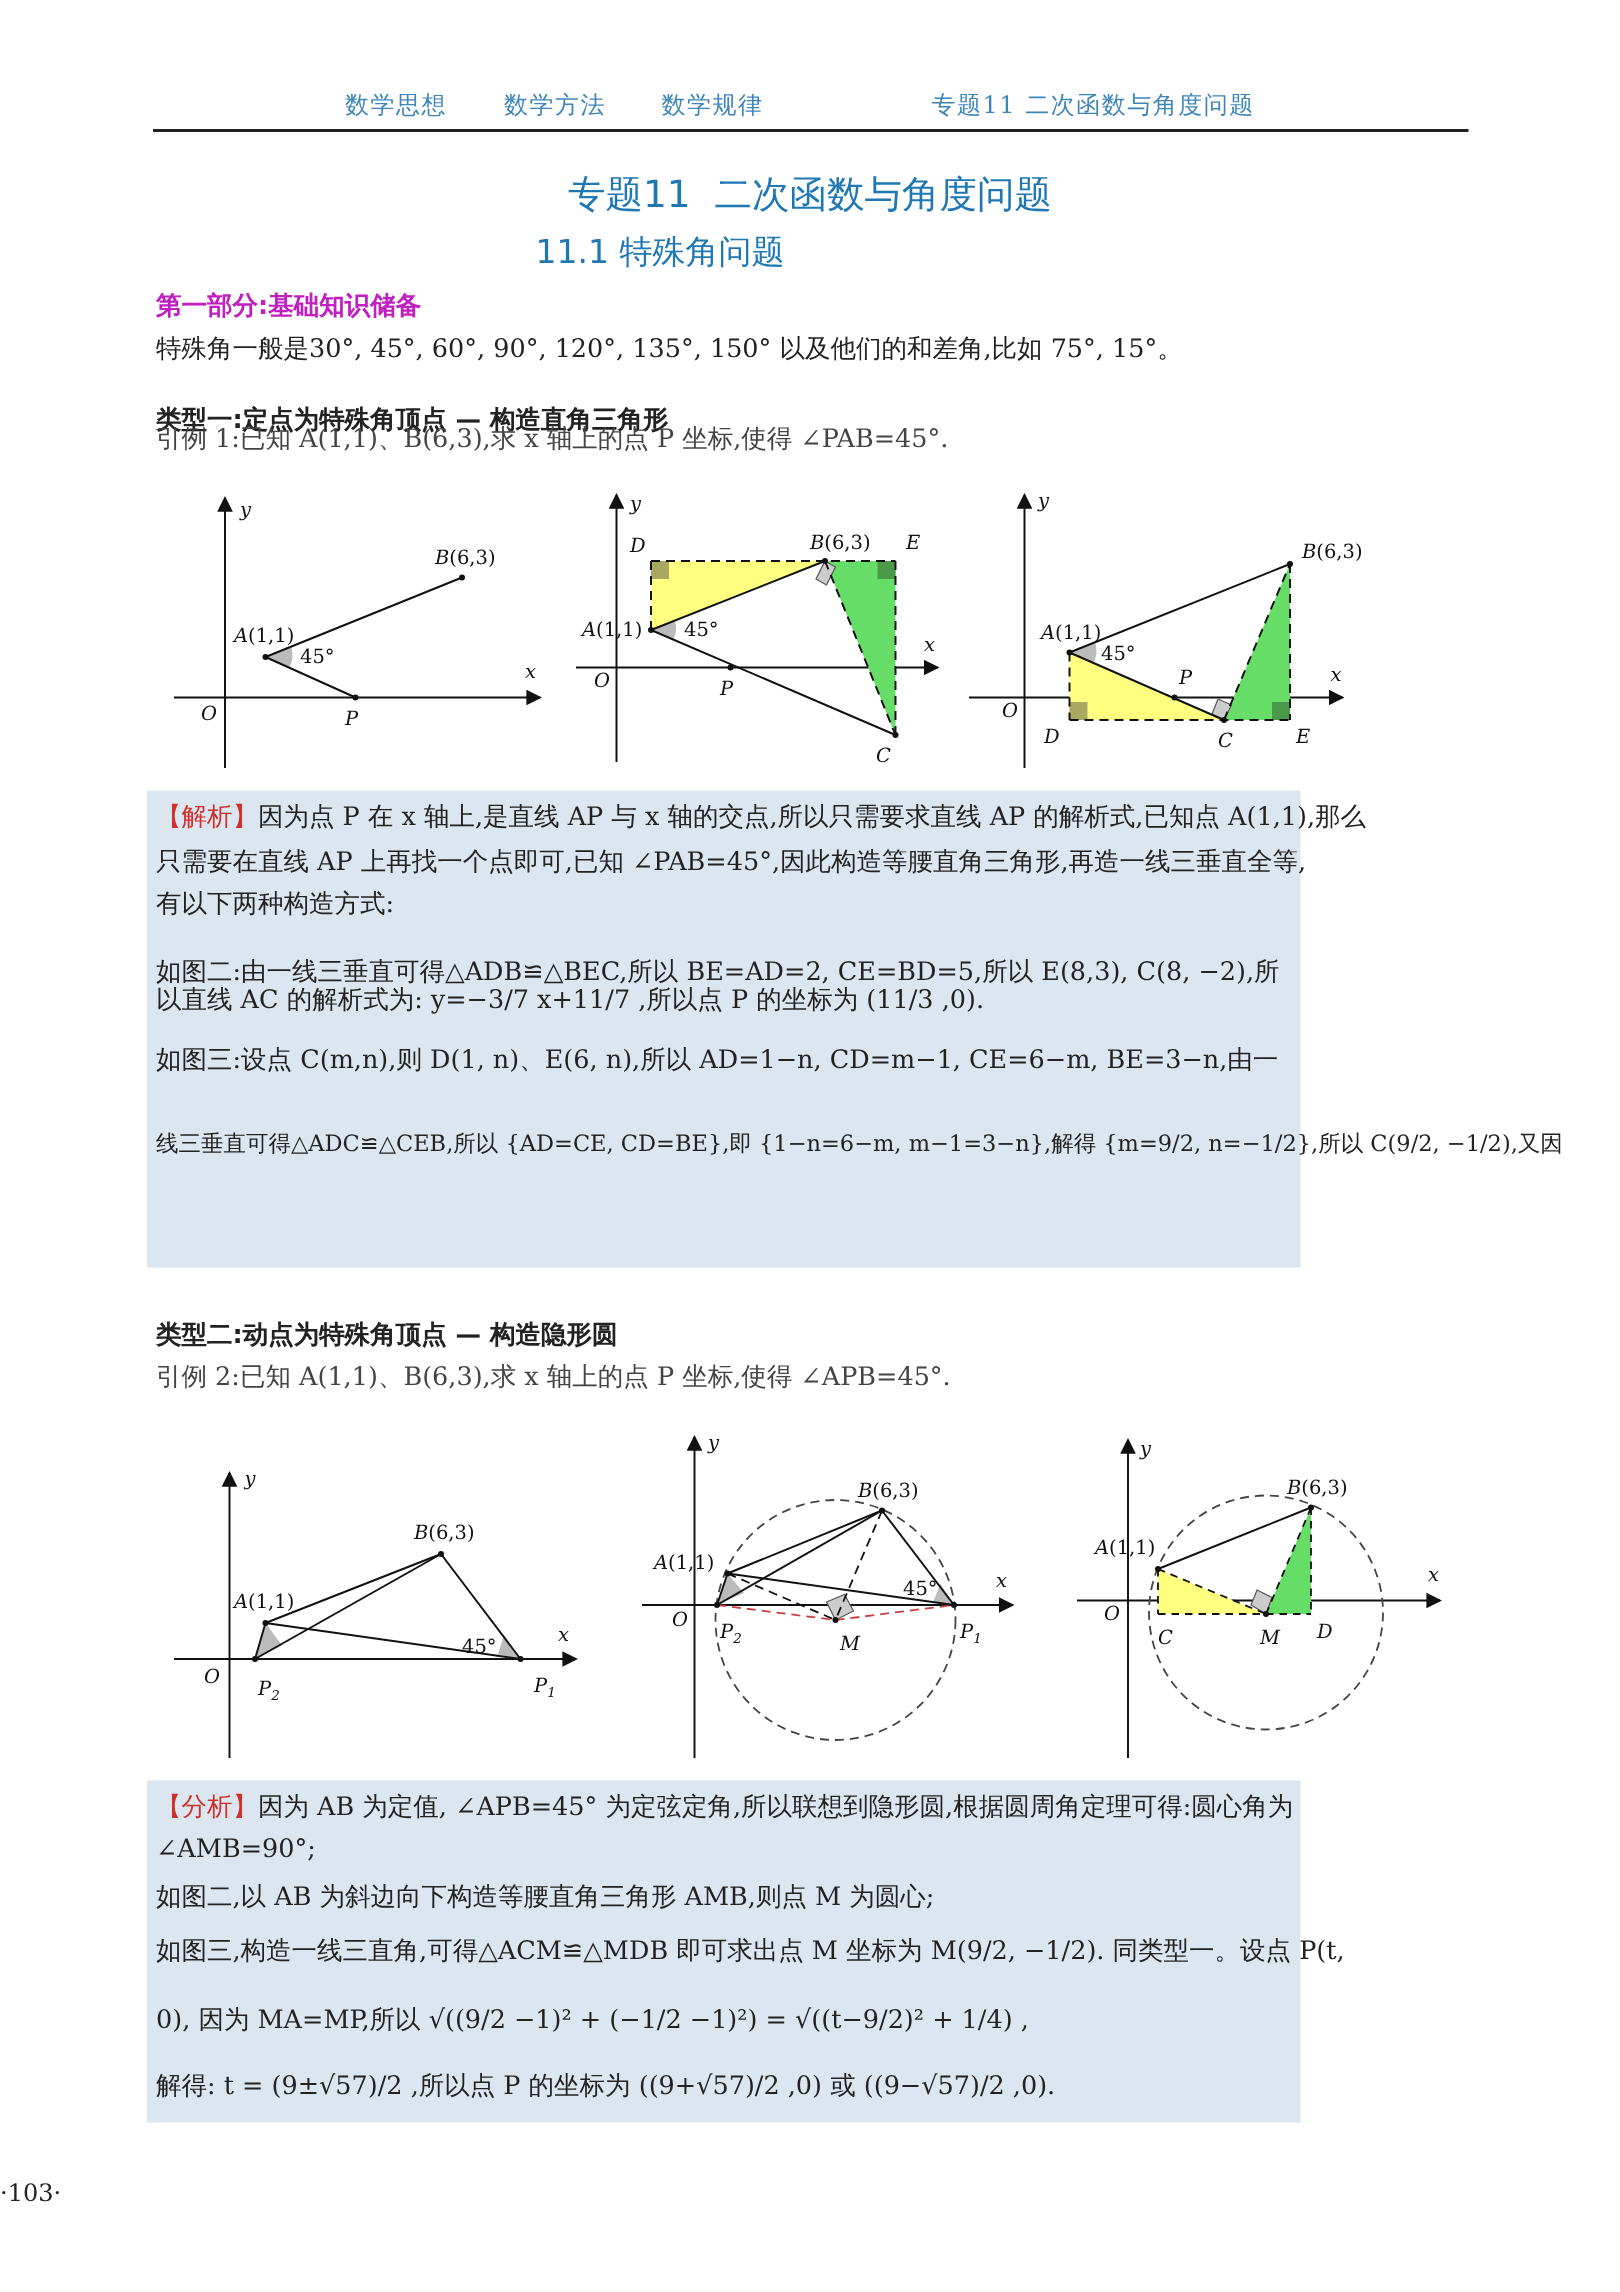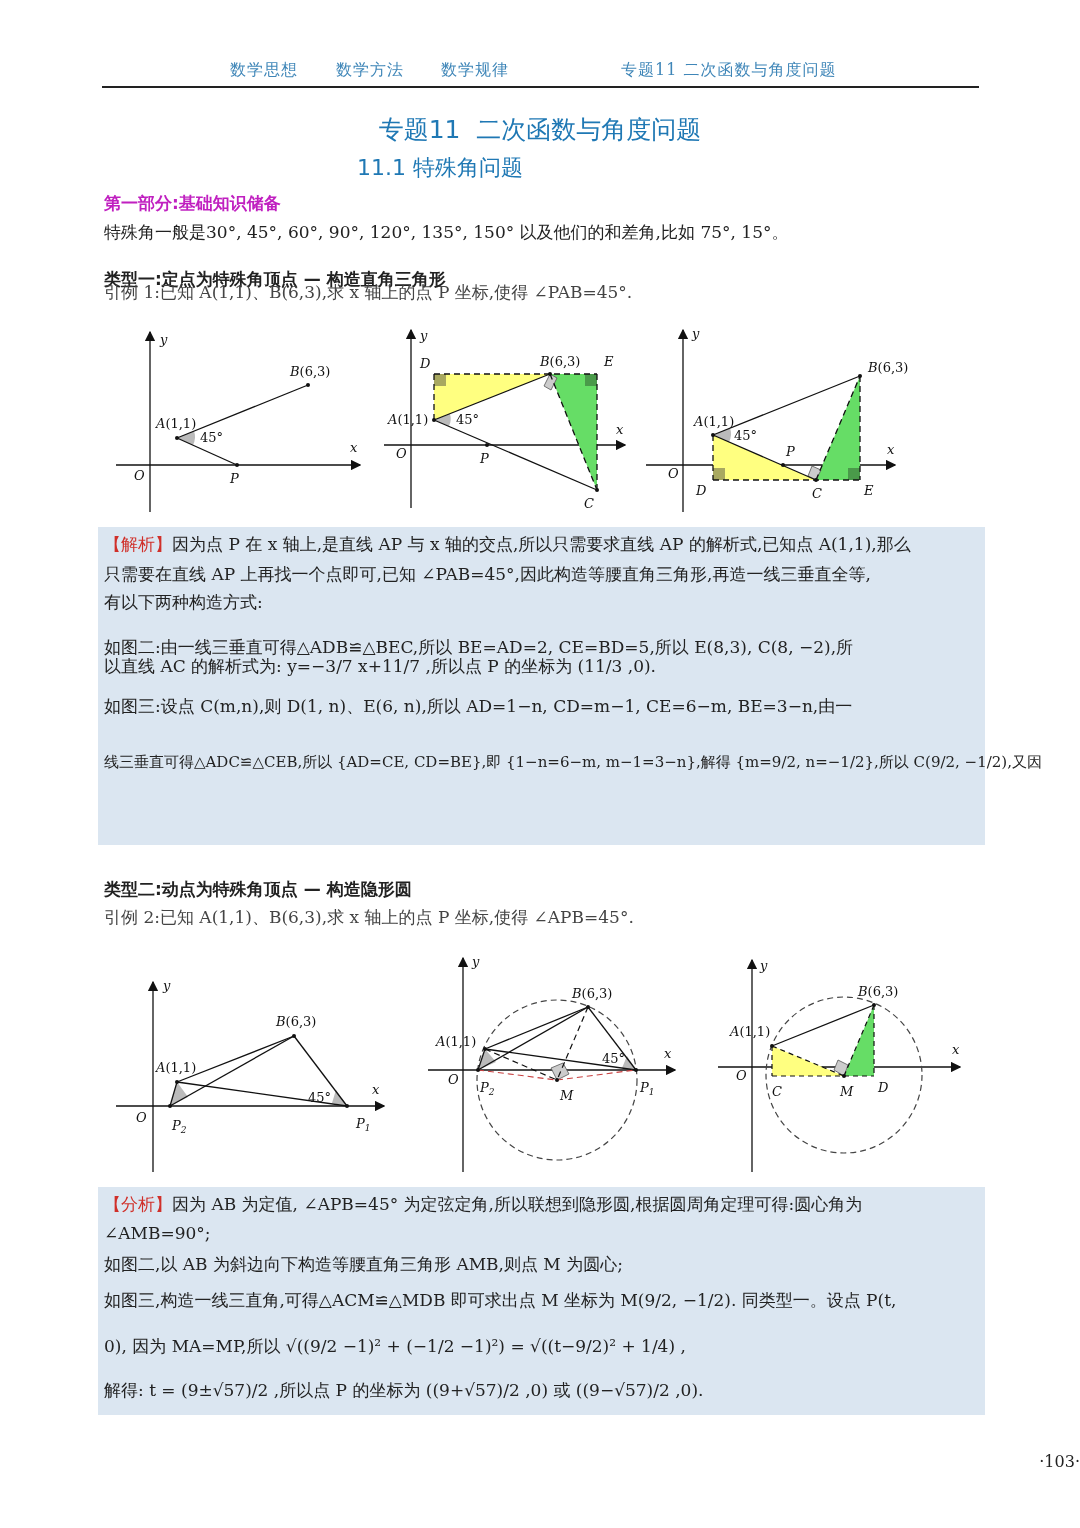--- a/index.html
+++ b/index.html
@@ -12,24 +12,24 @@
   .head-rule { top: 86px; left: 102px; width: 877px; height: 1.5px; background: #222; }
   .title { top: 113px; left: 0; width: 1080px; text-align: center; font-size: 25px; color: #1f78b4;
            font-family: "DejaVu Sans", sans-serif; }
   .subtitle { top: 153px; left: 0; width: 880px; text-align: center; font-size: 22px; color: #1f78b4;
               font-family: "DejaVu Sans", sans-serif; }
   .part { top: 192px; left: 104px; font-size: 17px; color: #c020c0; font-weight: bold;
           font-family: "DejaVu Sans", sans-serif; }
   .line { left: 104px; font-size: 17px; white-space: nowrap; }
   .bold { font-weight: bold; font-family: "DejaVu Sans", sans-serif; }
   .muted { color: #444; }
-  .box { left: 98px; width: 887px; background: #dbe6f1; }
+  .box { left: 98px; width: 769px; background: #dbe6f1; }
   .box .tx { position: absolute; left: 6px; font-size: 17px; white-space: nowrap; color: #222; }
   .tag { color: #d0302a; }
-  .pageno { top: 1452px; left: 0; width: 1080px; text-align: right; font-size: 16px; }
+  .pageno { top: 1452px; left: 0; width: 1080px; text-align: left; font-size: 16px; }
   svg text { font-family: "DejaVu Serif", serif; font-style: italic; font-size: 13px; fill: #111; }
   svg text.up { font-style: normal; }
 </style>
 </head>
 <body>
 
 <div class="abs running-head">
   <span style="left:230px">数学思想</span>
   <span style="left:336px">数学方法</span>
   <span style="left:441px">数学规律</span>

